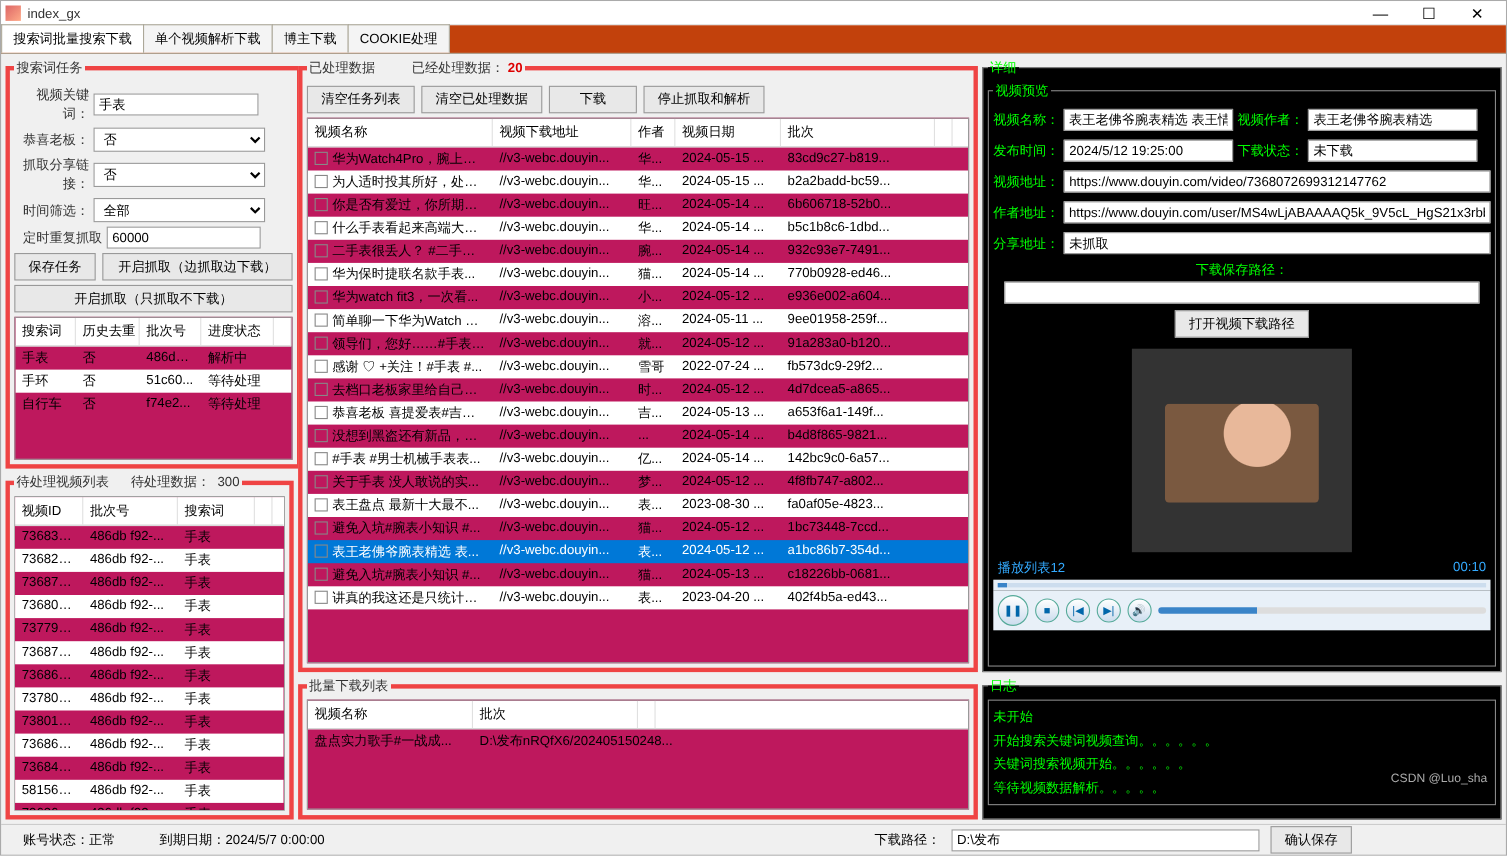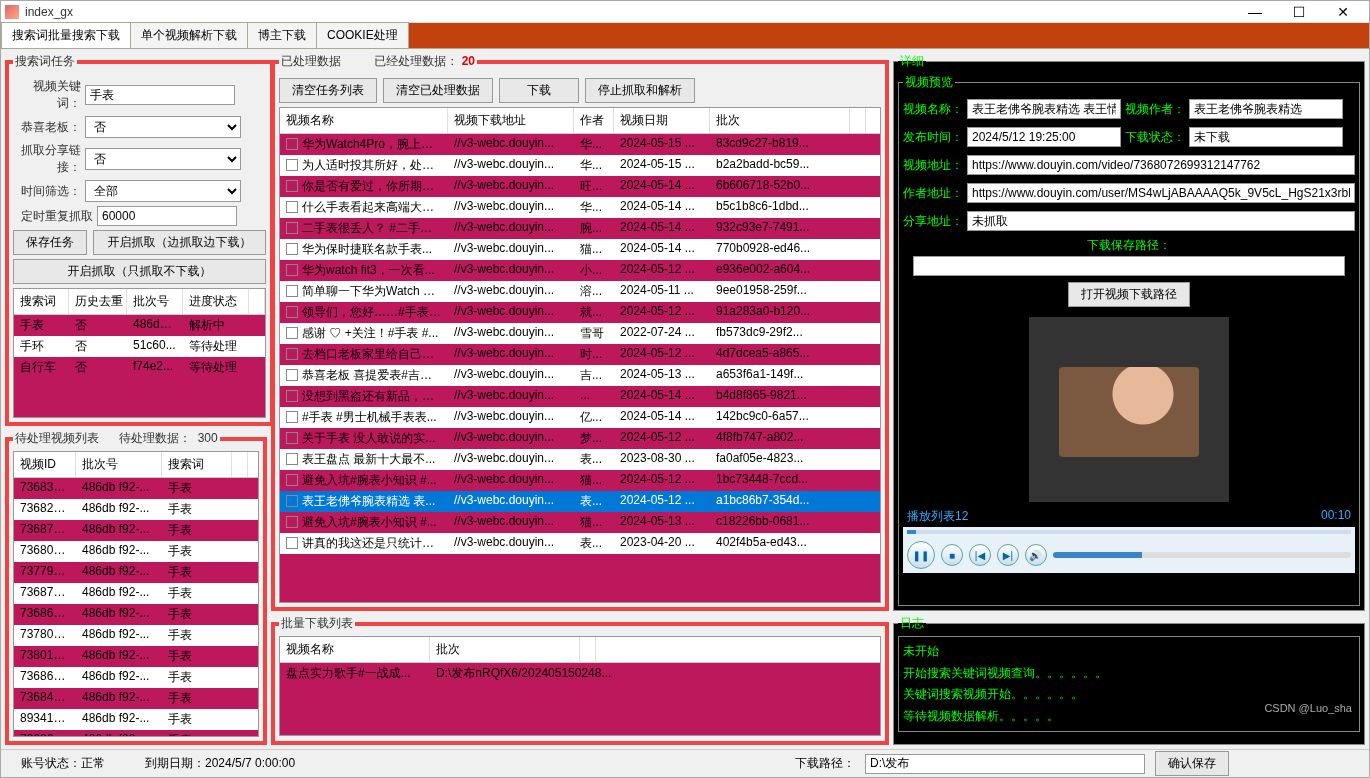--- a/index.html
+++ b/index.html
@@ -193,21 +193,21 @@
                 <div style="width: 62px;">736864...</div>
                 <div style="width: 86px;">486db f92-...</div>
                 <div style="width: 70px;">手表</div>
               </div>
               <div class="list-row">
                 <div style="width: 62px;">736843...</div>
                 <div style="width: 86px;">486db f92-...</div>
                 <div style="width: 70px;">手表</div>
               </div>
               <div class="list-row">
-                <div style="width: 62px;">893410...</div>
+                <div style="width: 62px;">581560...</div>
                 <div style="width: 86px;">486db f92-...</div>
                 <div style="width: 70px;">手表</div>
               </div>
               <div class="list-row">
                 <div style="width: 62px;">736869...</div>
                 <div style="width: 86px;">486db f92-...</div>
                 <div style="width: 70px;">手表</div>
               </div>
             </div>
         </div>

